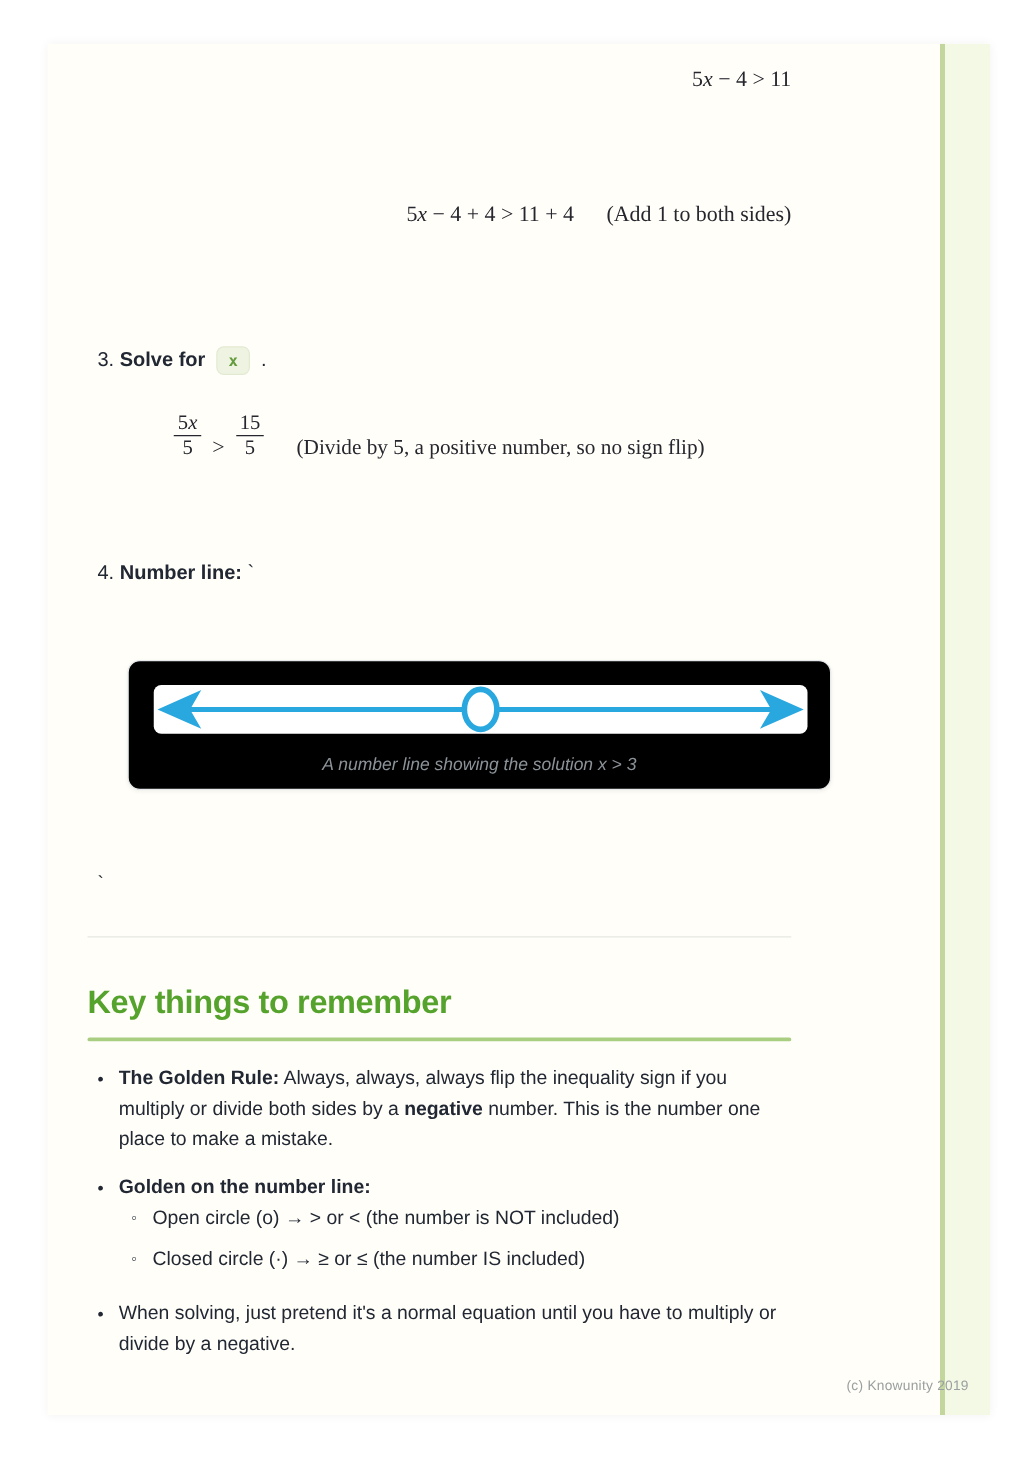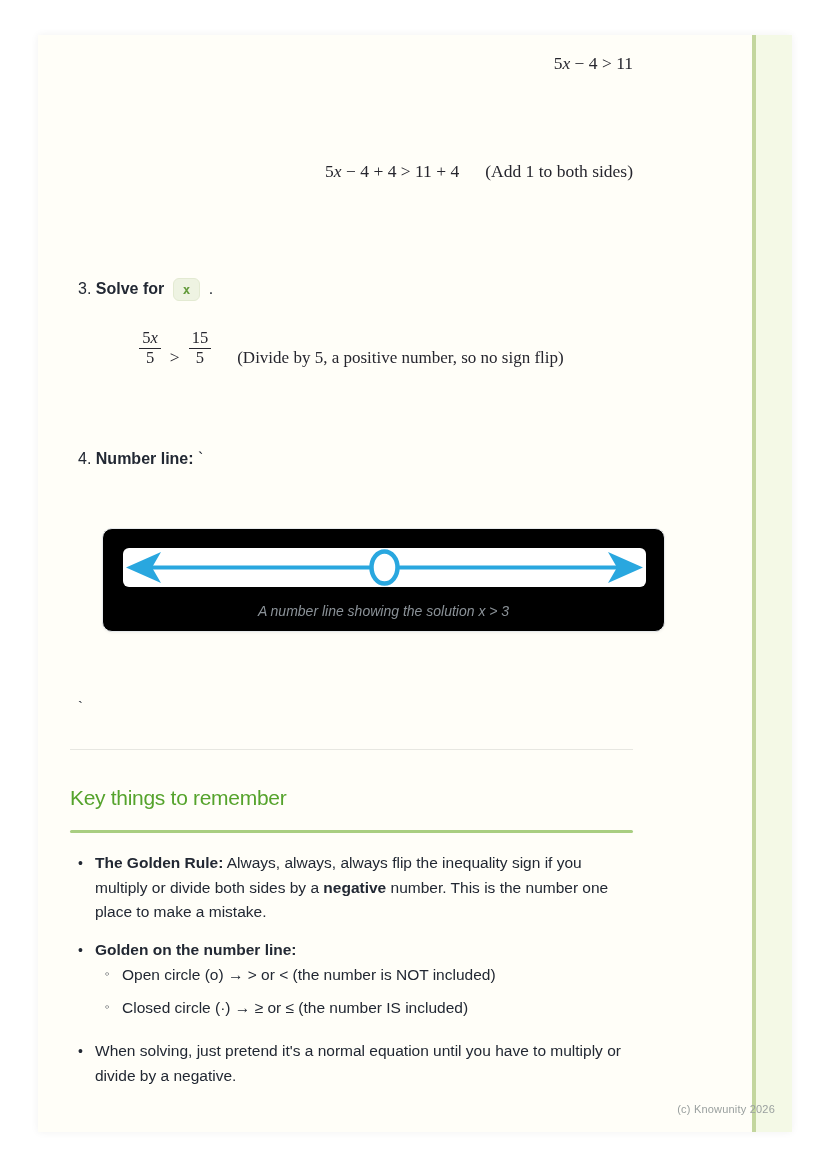--- a/index.html
+++ b/index.html
@@ -55,21 +55,21 @@
   .nl-caption {
     position:absolute; left:0; top:74px; width:100%; text-align:center;
     font-style:italic; font-size:14px; color:#8b9298;
   }
 
   .stray { position:absolute; left:8px; top:663px; font-size:15px; color:#222833; }
 
   .divider { position:absolute; left:0; top:714px; width:563px; height:1px; background:#e7e7e1; }
 
   .key-heading {
-    position:absolute; left:0; top:751px; font-size:21px; font-weight:normal; color:#55a32c;
+    position:absolute; left:0; top:751px; font-size:26px; font-weight:bold; color:#55a32c;
     letter-spacing:-0.3px;
   }
   .key-underline { position:absolute; left:0; top:795px; width:563px; height:3px; background:#a9ce81; border-radius:2px; }
 
   .bullets { position:absolute; left:8px; top:816px; width:548px; font-size:15.5px; color:#222833; line-height:24.5px; }
   .bullet-item { position:relative; padding-left:17px; margin-bottom:13px; }
   .bullet-item > .marker { position:absolute; left:0; top:0; font-size:14px; }
   .sub-bullets { margin-top:1px; padding-left:10px; }
   .sub-item { position:relative; padding-left:17px; margin-bottom:8px; }
   .sub-item > .marker { position:absolute; left:0; top:-1px; font-size:13px; color:#3a404a; }
@@ -163,14 +163,14 @@
       </div>
 
       <div class="bullet-item bullet-gap">
         <span class="marker">•</span>
         <span>When solving, just pretend it's a normal equation until you have to multiply or divide by a negative.</span>
       </div>
 
     </div>
   </div>
 
-  <div class="footer">(c) Knowunity 2026</div>
+  <div class="footer">(c) Knowunity 2019</div>
 </div>
 
 </body></html>

